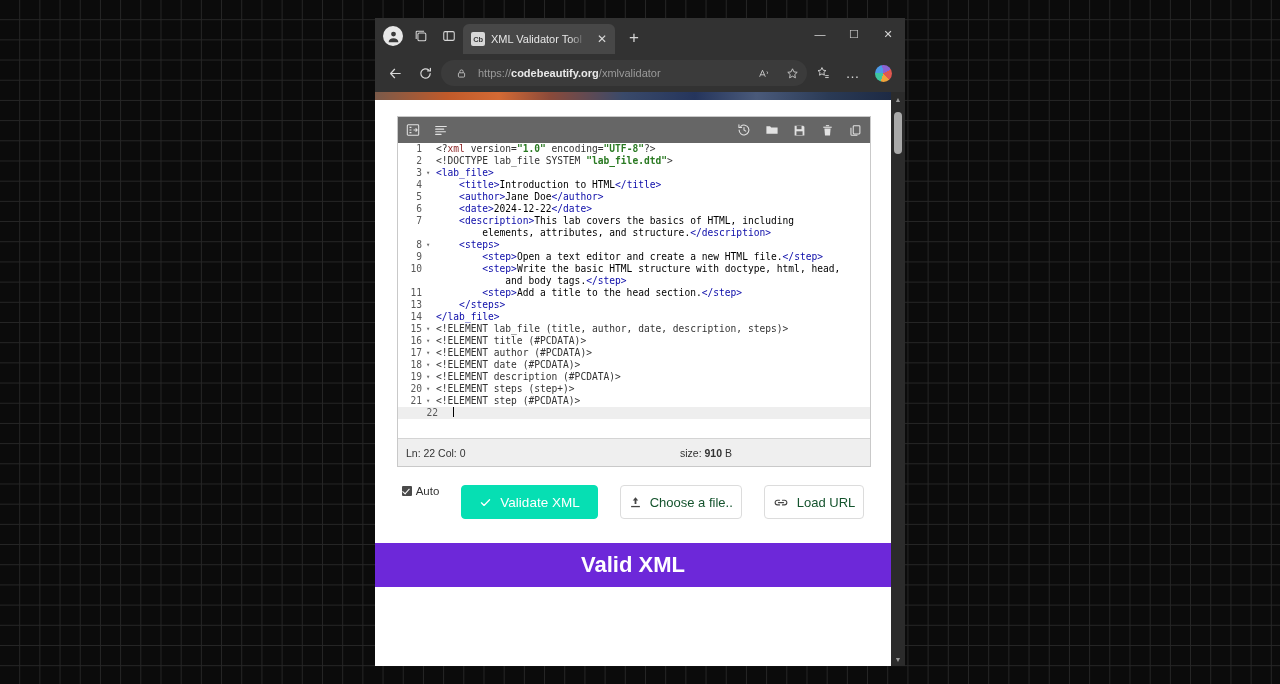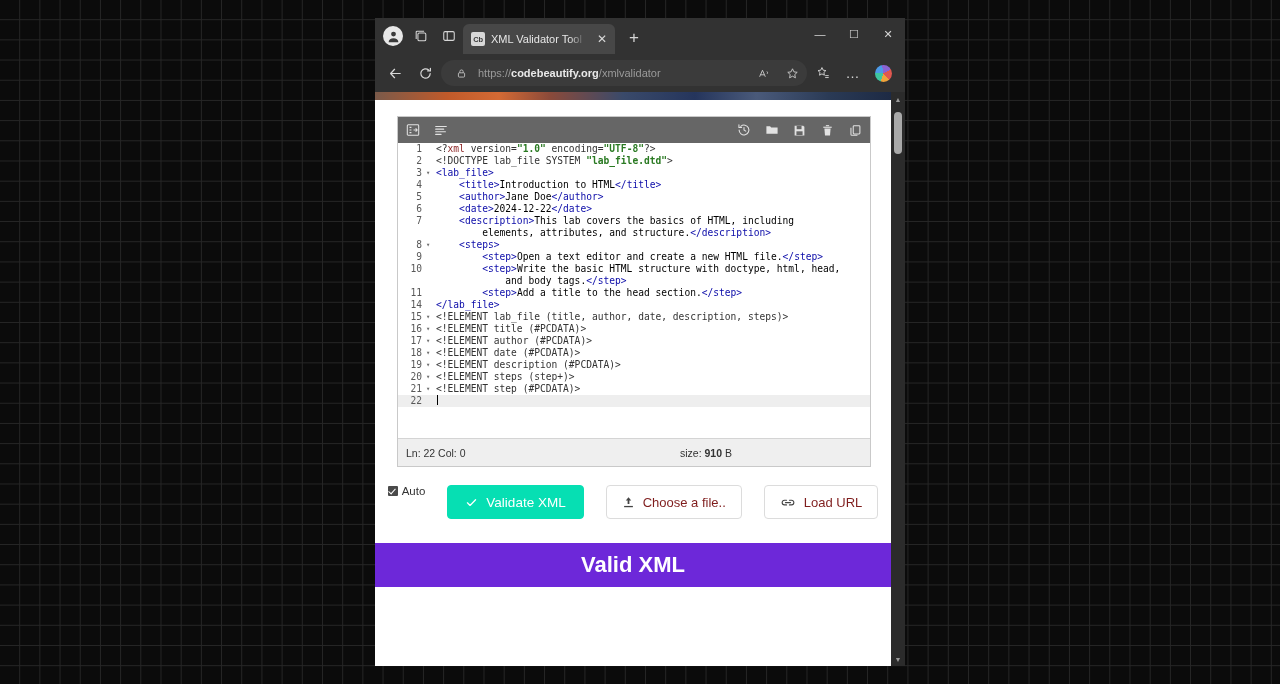--- a/index.html
+++ b/index.html
@@ -221,21 +221,21 @@
     overflow: hidden;
     font-family: "DejaVu Sans Mono", "Liberation Mono", monospace;
     font-size: 9.6px;
     line-height: 12px;
   }
   .code-row {
     display: flex;
     align-items: flex-start;
     min-height: 12px;
   }
-  .code-row.active { background: #eeeeee; }
+  .code-row.active { background: #eeeeee; padding-left: 16px; }
   .ln {
     width: 26px;
     flex: 0 0 26px;
     text-align: right;
     color: #585858;
     padding-right: 2px;
     user-select: none;
   }
   .fold {
     width: 8px;
@@ -312,23 +312,23 @@
   }
   .btn {
     height: 34px;
     border: 1px solid #dcdcdc;
     border-radius: 4px;
     background: #fff;
     display: inline-flex;
     align-items: center;
     justify-content: center;
     gap: 8px;
-    padding: 0 15px;
+    padding: 0 8px;
     font-size: 13px;
-    color: #7f1d1d;
+    color: #14532d;
     white-space: nowrap;
   }
   .btn.primary {
     background: #06dfb3;
     border-color: #06dfb3;
     color: #fff;
     font-size: 13.5px;
     padding: 0 17px;
   }
   .btn svg { flex: 0 0 auto; }
@@ -583,20 +583,25 @@
                   <span class="fold"></span>
                   <span class="code-txt"><span>        </span><span class="t-tag">&lt;step&gt;</span><span>Write the basic HTML structure with doctype, html, head,
             and body tags.</span><span class="t-tag">&lt;/step&gt;</span></span>
                 </div>
                 <div class="code-row">
                   <span class="ln">11</span>
                   <span class="fold"></span>
                   <span class="code-txt"><span>        </span><span class="t-tag">&lt;step&gt;</span><span>Add a title to the head section.</span><span class="t-tag">&lt;/step&gt;</span></span>
                 </div>
                 <div class="code-row">
+                  <span class="ln">13</span>
+                  <span class="fold"></span>
+                  <span class="code-txt"><span>    </span><span class="t-tag">&lt;/steps&gt;</span></span>
+                </div>
+                <div class="code-row">
                   <span class="ln">14</span>
                   <span class="fold"></span>
                   <span class="code-txt"><span class="t-tag">&lt;/lab_file&gt;</span></span>
                 </div>
                 <div class="code-row">
                   <span class="ln">15</span>
                   <span class="fold">▾</span>
                   <span class="code-txt"><span class="t-decl">&lt;!ELEMENT lab_file (title, author, date, description, steps)&gt;</span></span>
                 </div>
                 <div class="code-row">

